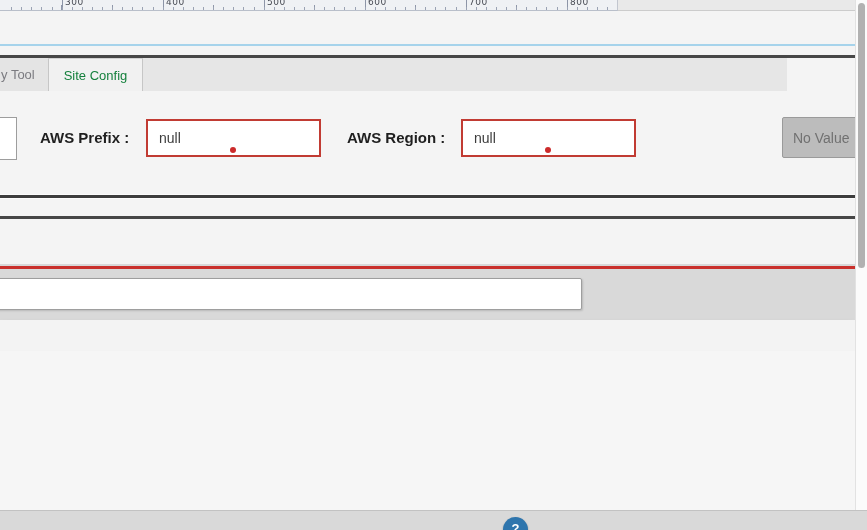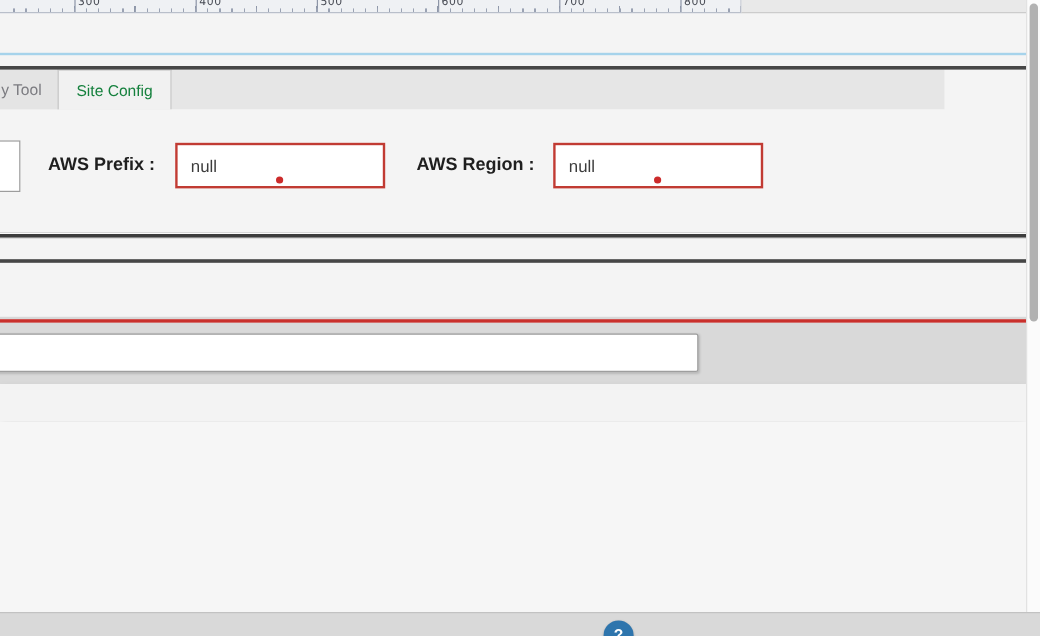--- a/index.html
+++ b/index.html
@@ -115,20 +115,21 @@
   <div class="abs cropped-field"></div>
 
   <div class="fld-label" style="left:40px;text-align:right;">AWS Prefix :</div>
   <input class="err-input" style="left: 146px;" type="text" value="null">
   <div class="err-dot" style="left:230px;"></div>
 
   <div class="fld-label" style="left:347px;">AWS Region :</div>
   <input class="err-input" style="left: 461px;" type="text" value="null">
   <div class="err-dot" style="left:545px;"></div>
 
+  <div class="abs novalue">No Value</div>
 
   <div class="abs rule-dark-b"></div>
   <div class="abs rule-dark-c"></div>
   <div class="abs rule-silver"></div>
   <div class="abs rule-red"></div>
 
   <div class="abs toolbar">
     <input class="toolbar-input" type="text" value="" style="">
   </div>
   <div class="abs panel-tail"></div>

